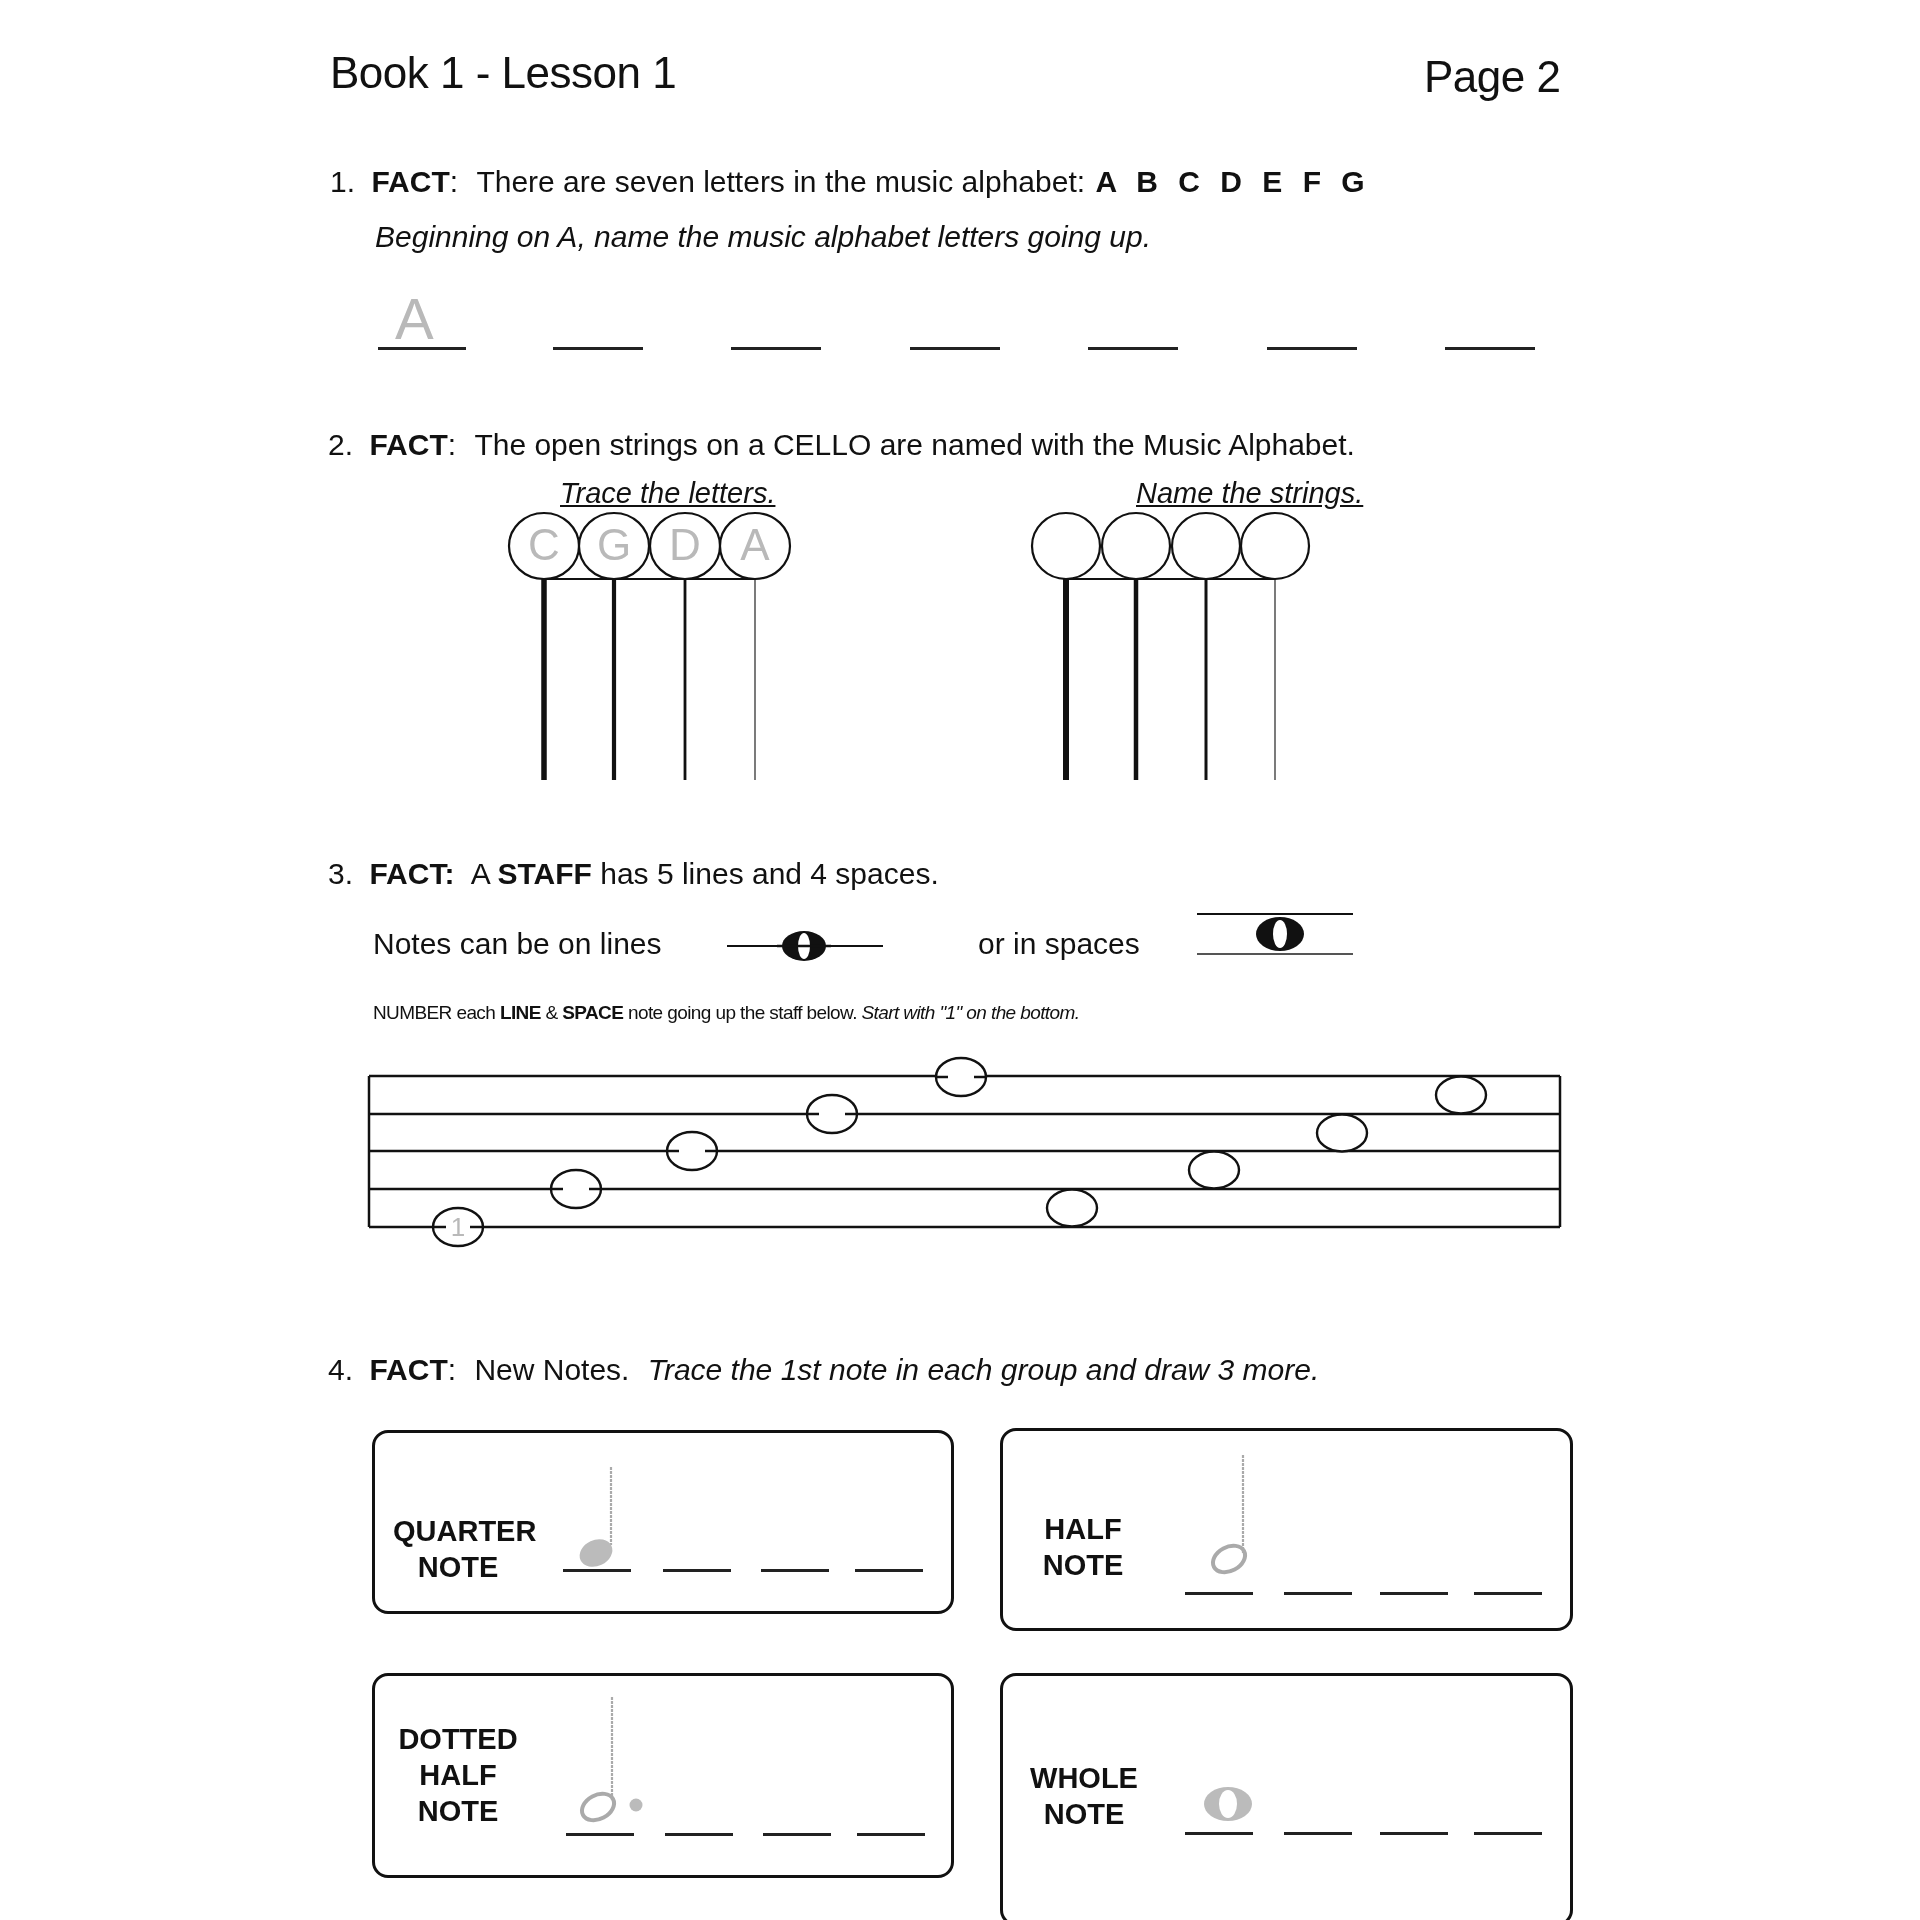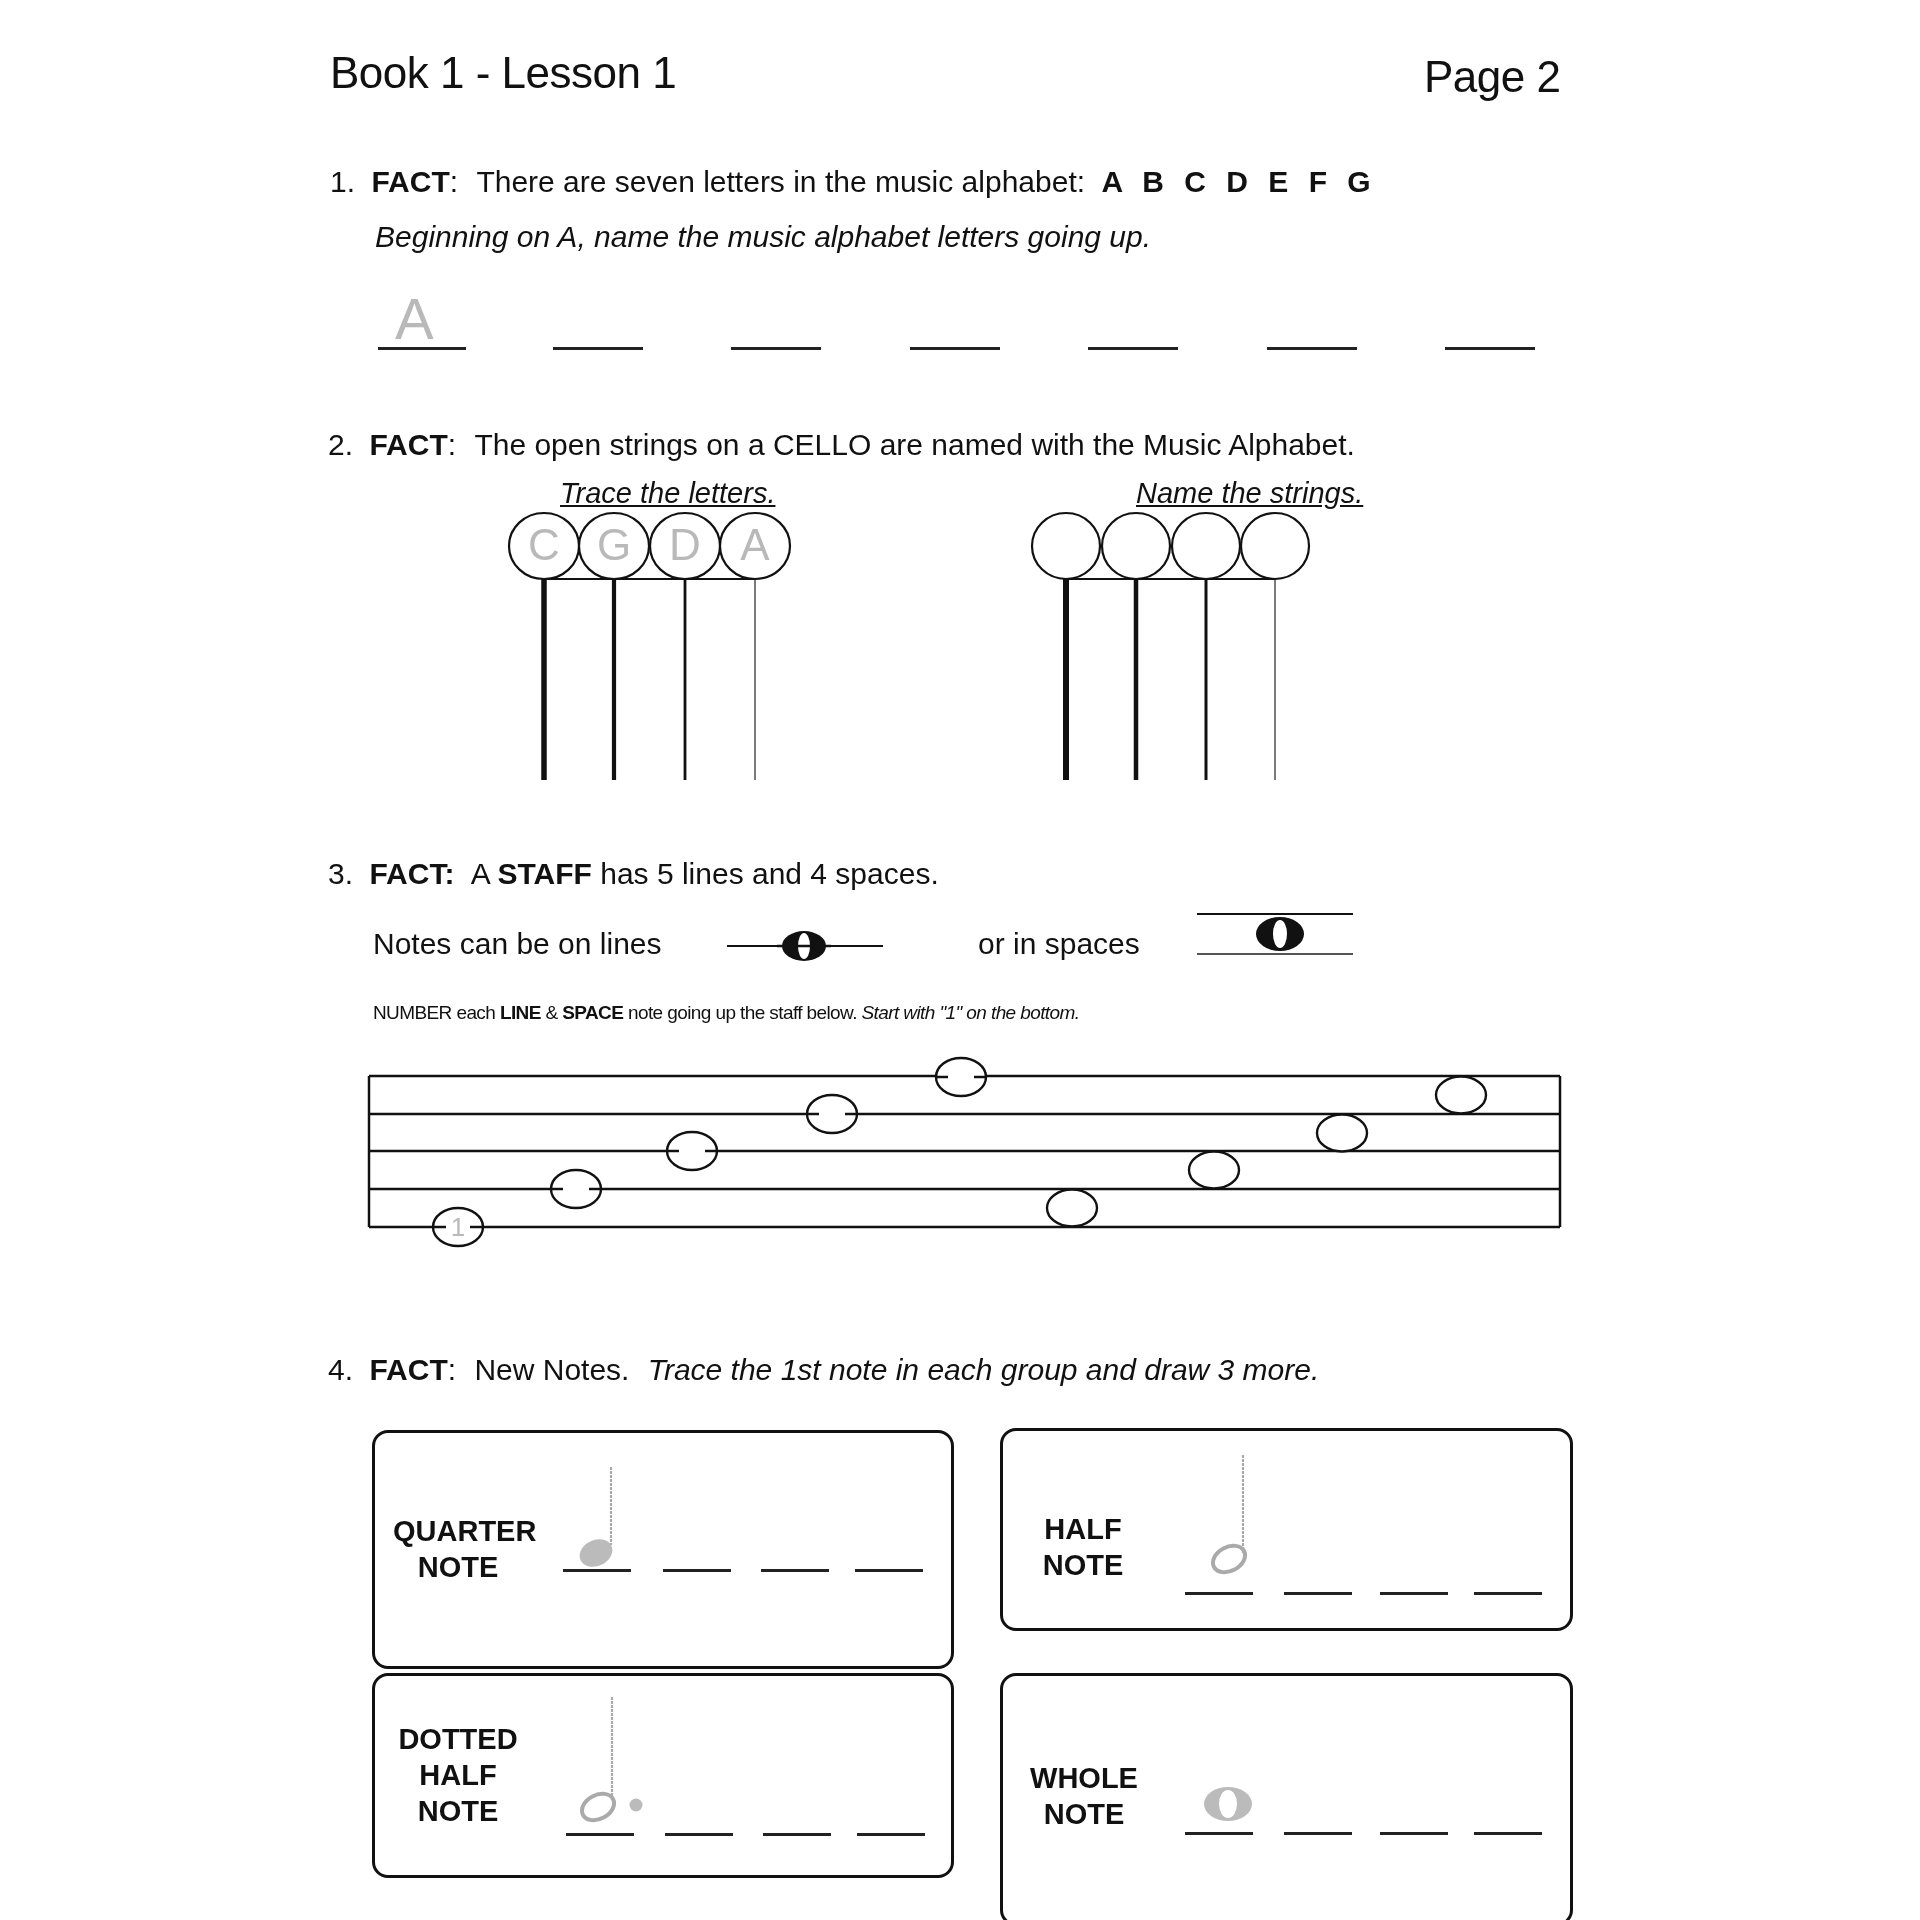--- a/index.html
+++ b/index.html
@@ -20,21 +20,21 @@
 </head>
 <body>
 
 <div class="abs title" style="left:330px; top:48px;text-align:center;">Book 1 - Lesson 1</div>
 <div class="abs title" style="left:1424px; top:52px;">Page 2</div>
 
 <div class="abs q" style="left:330px; top:165px;">
   <span>1.</span>
   <b style="margin-left:8px;">FACT</b><span>:</span>
   <span style="margin-left:10px;">There are seven letters in the music alphabet:</span>
-  <b style="margin-left:8px; word-spacing:12px;">A B C D E F G</b>
+  <b style="margin-left:2px; word-spacing:12px;">A B C D E F G</b>
 </div>
 <div class="abs q ital" style="left:375px; top:220px;">Beginning on A, name the music alphabet letters going up.</div>
 
 <div>
   <div class="abs trace" style="left:395px; top:290px; font-size:58px; line-height:58px;">A</div>
   <div class="blank" style="left:378px; top:347px; width:88px;"></div>
   <div class="blank" style="left:553px; top:347px; width:90px;"></div>
   <div class="blank" style="left:731px; top:347px; width:90px;"></div>
   <div class="blank" style="left:910px; top:347px; width:90px;"></div>
   <div class="blank" style="left:1088px; top:347px; width:90px;"></div>
@@ -160,21 +160,21 @@
 <div class="abs" style="left:1317px; top:1114px; width:50px; height:38px;"></div>
 <div class="abs" style="left:1436px; top:1076px; width:50px; height:38px;"></div>
 
 <div class="abs q" style="left:328px; top:1353px;">
   <span>4.</span>
   <b style="margin-left:8px;">FACT</b><span>:</span>
   <span style="margin-left:10px;">New Notes.</span>
   <span class="ital" style="margin-left:10px;">Trace the 1st note in each group and draw 3 more.</span>
 </div>
 
-<div class="box" style="left:372px; top:1430px; width:582px; height:239px;">
+<div class="box" style="left:372px; top:1430px; width:582px; height:184px;">
   <div class="box-label" style="left:18px; top:80px; width:130px;">
     <div>QUARTER</div>
     <div>NOTE</div>
   </div>
 </div>
 <svg style="left:560px; top:1465px;" width="380" height="110">
   <line x1="51" y1="2" x2="51" y2="80" stroke="#aaa" stroke-width="2.2" stroke-dasharray="3 1"></line>
   <ellipse cx="36" cy="88" rx="17" ry="13" transform="rotate(-25 36 88)" fill="#bbb"></ellipse>
 </svg>
 <div class="blank" style="left:563px; top:1569px; width:68px;"></div>

